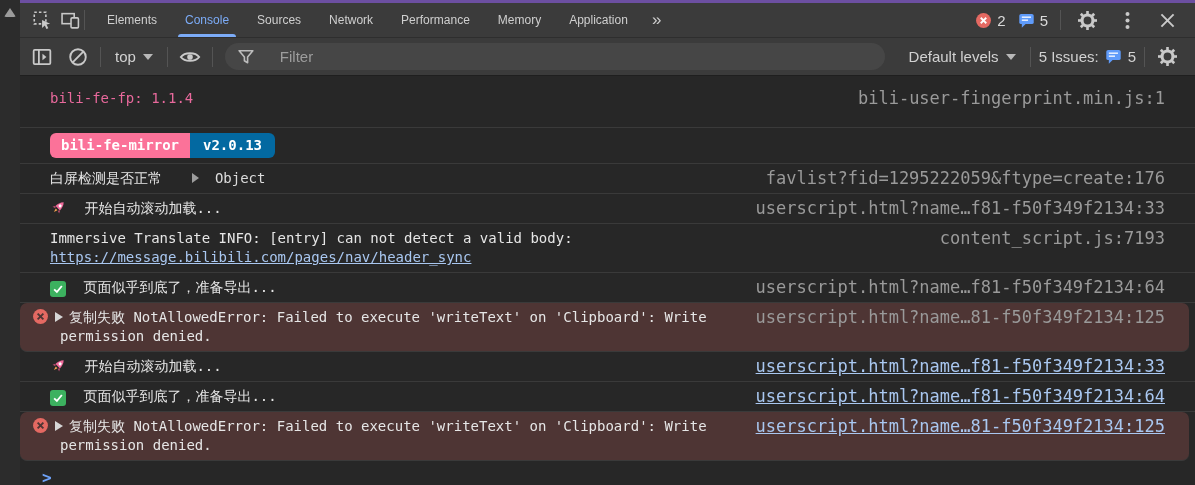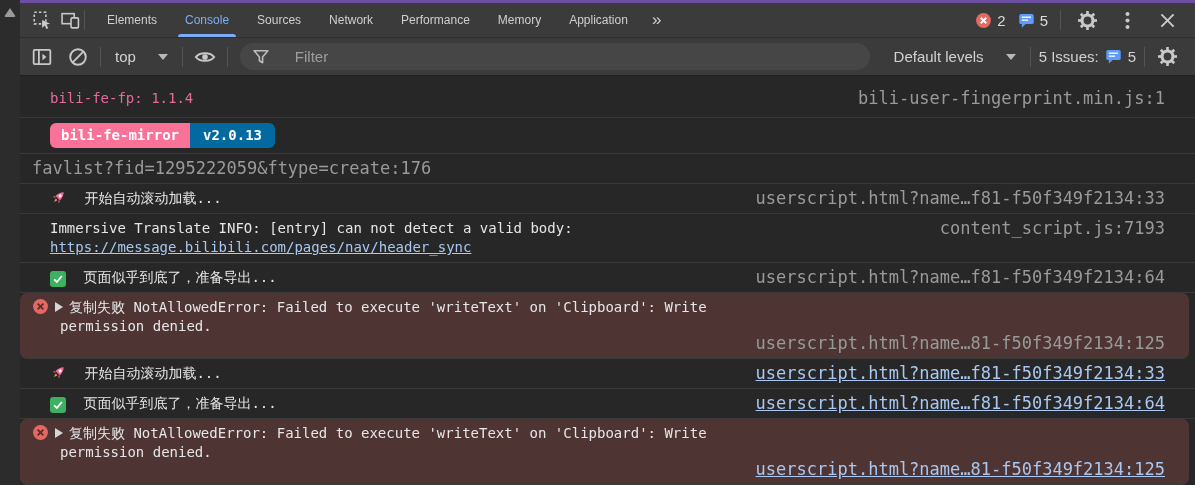--- a/index.html
+++ b/index.html
@@ -33,63 +33,63 @@
   .tab-overflow { display:flex; align-items:center; padding:0 10px; font-size:17px;
                   color:#cfcfcf; letter-spacing:-2px; }
   .tb-right { margin-left:auto; display:flex; align-items:center; gap:12px;
               padding-right:14px; }
   .count-group { display:flex; align-items:center; gap:5px; font-size:15px; color:#dadada; }
 
   
   .toolbar-filter { height:38px; background:#3b3b3b; display:flex; align-items:center;
                     gap:8px; padding:0 14px 0 8px; border-bottom:1px solid #1f1f1f;
                     color:#cfcfcf; }
-  .ctx-select, .levels-select { display:flex; align-items:center; gap:22px;
+  .ctx-select, .levels-select { display:flex; align-items:center; gap:7px;
                     font-size:15px; color:#d2d2d2; padding:0 6px; cursor:pointer; white-space:nowrap; }
   .caret-down { width:0; height:0; border-left:5px solid transparent;
                 border-right:5px solid transparent; border-top:6px solid #b8b8b8; }
   .filter-pill { flex:1; height:27px; background:#464646; border-radius:14px;
                  display:flex; align-items:center; gap:26px; padding:0 13px; margin:0 10px 0 4px; }
   .filter-pill input { flex:1; background:transparent; border:none; outline:none;
                  color:#d6d6d6; font-size:15px; font-family:"Liberation Sans",sans-serif; }
   .filter-pill input::placeholder { color:#9d9d9d; }
   .issues-group { display:flex; align-items:center; gap:6px; font-size:15px;
                   color:#d2d2d2; white-space:nowrap; }
 
   
   .console { flex:1; background:#272727; font-family:"DejaVu Sans Mono", monospace;
              font-size:14px; color:#e6e6e6; display:flex; flex-direction:column; overflow:hidden; }
   .row { display:flex; align-items:flex-start; border-bottom:1px solid #3a3a3a;
          padding:5px 0; }
   .row .msg { flex:1; padding-left:30px; line-height:19px; min-width:0; }
   .row .src { padding:0 30px 0 12px; line-height:19px; color:#9a9a9a;
               white-space:nowrap; font-size:17px; cursor:pointer; }
   .src.link, a.msg-link { color:#a9c7f0; text-decoration:underline; cursor:pointer; }
-  .row.first { padding-top:13px; padding-bottom:9px; }
+  .row.first { padding-top:13px; padding-bottom:19px; }
   .pink { color:#e8699c; }
 
   .badge-left { display:inline-block; background:#fb7299; color:#fff; font-weight:bold;
                 padding:3px 11px; border-radius:6px 0 0 6px; }
   .badge-right { display:inline-block; background:#0369a1; color:#fff; font-weight:bold;
                  padding:3px 13px; border-radius:0 6px 6px 0; }
 
   .obj-caret { display:inline-block; width:0; height:0; border-left:7px solid #9d9d9d;
                border-top:5px solid transparent; border-bottom:5px solid transparent;
                margin:0 7px 0 22px; cursor:pointer; }
   .obj-label { color:#dcdcdc; }
 
   .msg-icon { display:inline-block; vertical-align:-3px; margin-right:9px; }
   .check-box { display:inline-flex; align-items:center; justify-content:center;
                width:16px; height:16px; background:#3cb15f; border-radius:3px;
                vertical-align:-3px; margin-right:9px; }
 
   .row.error { background:#4e3534; margin-right:6px; border-radius:7px;
                border-bottom:1px solid #3a3a3a; }
   .row.error .msg { padding-left:12px; }
-  .row.error .src { padding-right:24px;margin-top:36px; }
+  .row.error .src { padding-right:24px; }
   .err-caret { display:inline-block; width:0; height:0; border-left:8px solid #d6d6d6;
                border-top:5.5px solid transparent; border-bottom:5.5px solid transparent;
                margin:0 6px 0 4px; cursor:pointer; }
   .err-line2 { margin-left:28px; }
 
   .prompt-row { display:flex; align-items:center; padding:7px 0 0 22px; flex:1; }
   .prompt-chevron { color:#6ea2f8; font-weight:bold; font-size:16px;
                     font-family:"DejaVu Sans Mono",monospace; }
 
   svg { display:block; }
@@ -253,20 +253,25 @@
       <div class="src">bili-user-fingerprint.min.js:1</div>
     </div>
 
     <div class="row">
       <div class="msg">
         <span class="badge-left">bili-fe-mirror</span><span class="badge-right">v2.0.13</span>
       </div>
     </div>
 
     <div class="row">
+      <div class="msg">
+        <span>白屏检测是否正常</span>
+        <span class="obj-caret"></span>
+        <span class="obj-label">Object</span>
+      </div>
       <div class="src">favlist?fid=1295222059&amp;ftype=create:176</div>
     </div>
 
     <div class="row">
       <div class="msg">
         <span class="msg-icon">
           <svg width="17" height="17" viewBox="0 0 17 17">
             <g transform="rotate(45 8.5 8.5)">
               <path d="M8.5 1.2 C10.9 3.6 11.6 6.9 11.6 9.6 L5.4 9.6 C5.4 6.9 6.1 3.6 8.5 1.2 Z" fill="#ef6a9b"></path>
               <circle cx="8.5" cy="6.2" r="1.5" fill="#ffffff"></circle>

